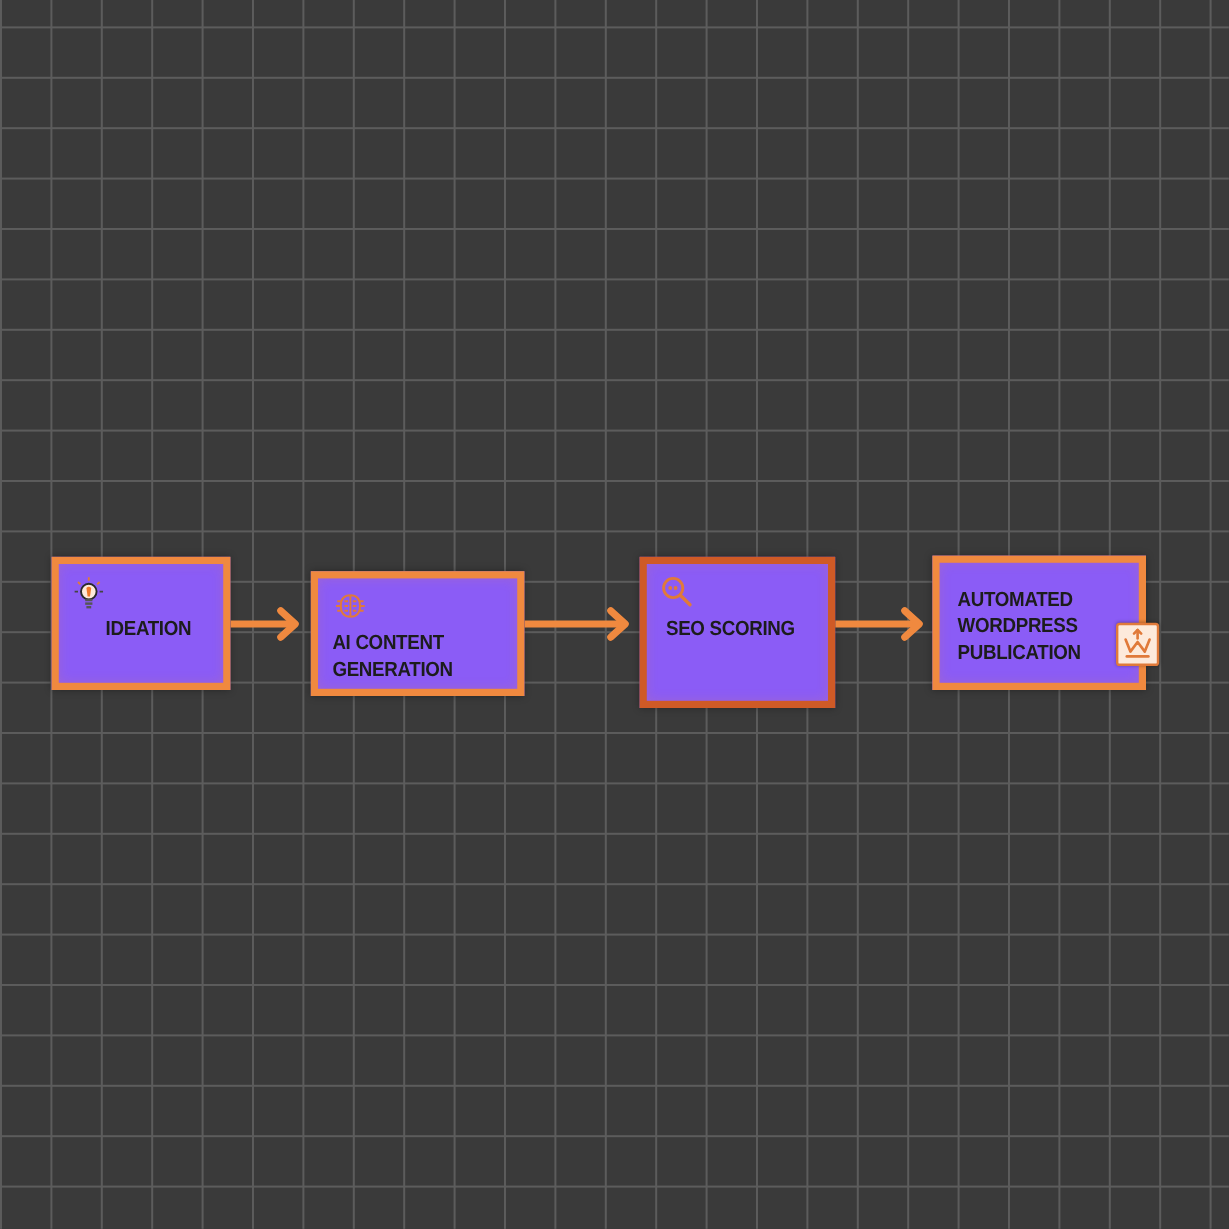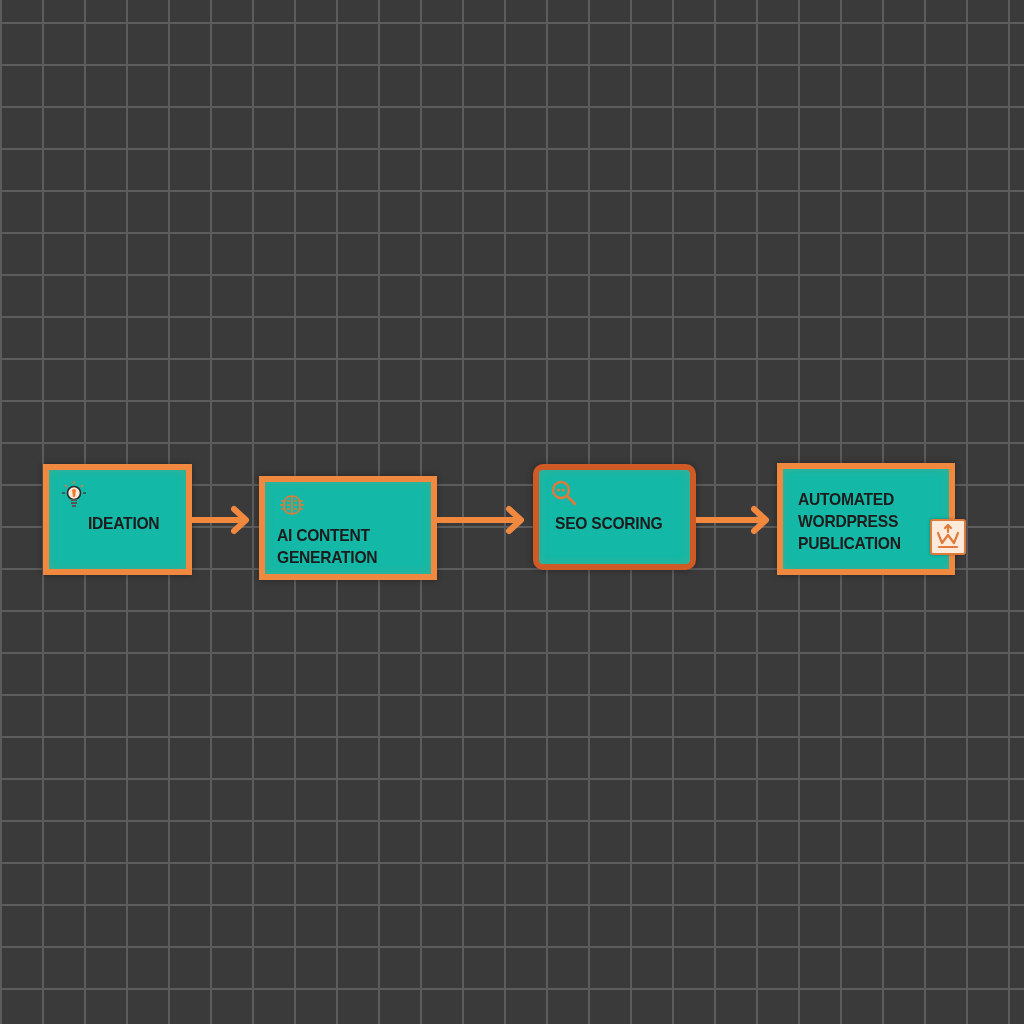--- a/index.html
+++ b/index.html
@@ -20,21 +20,21 @@
     font-family: "Liberation Sans", "DejaVu Sans", sans-serif;
   }
   .canvas {
     position: absolute;
     left: 0; top: 0;
     width: 1024px; height: 1024px;
   }
   .node {
     position: absolute;
     box-sizing: border-box;
-    background: #14b8a6;
+    background: #8b5cf6;
     border: 6px solid #f0893f;
     box-shadow: 0 0 6px rgba(0,0,0,0.35), inset 0 0 10px rgba(240,137,63,0.18);
   }
   .node.active {
     border-color: #cf5a26;
   }
   .node-label {
     position: absolute;
     color: #1c1c1c;
     font-weight: bold;
@@ -105,21 +105,21 @@
       <div>AI CONTENT</div>
       <div>GENERATION</div>
     </div>
   </div>
 
   <svg class="arrow" style="left:437px; top:504px;" width="90" height="32" viewBox="0 0 90 32">
     <line x1="0" y1="16" x2="82" y2="16" stroke="#f0893f" stroke-width="6"></line>
     <polyline points="72,5 84,16 72,27" fill="none" stroke="#f0893f" stroke-width="6" stroke-linecap="round" stroke-linejoin="round"></polyline>
   </svg>
 
-  <div class="node active" style="left:533px; top:464px; width:163px; height:106px;border-radius:10px;">
+  <div class="node active" style="left:533px; top:464px; width:163px; height:126px;">
     <svg class="node-icon" style="left:11px; top:9px;" width="28" height="28" viewBox="0 0 28 28">
       <circle cx="11" cy="11" r="8" fill="none" stroke="#e07a3a" stroke-width="2.4"></circle>
       <line x1="17" y1="17" x2="25" y2="25" stroke="#e07a3a" stroke-width="2.8" stroke-linecap="round"></line>
       <circle cx="8.5" cy="11" r="1.6" fill="#e07a3a"></circle>
       <circle cx="13" cy="11" r="1.6" fill="#e07a3a"></circle>
     </svg>
     <div class="node-label" style="left:16px; top:43px;">
       <div>SEO SCORING</div>
     </div>
   </div>

